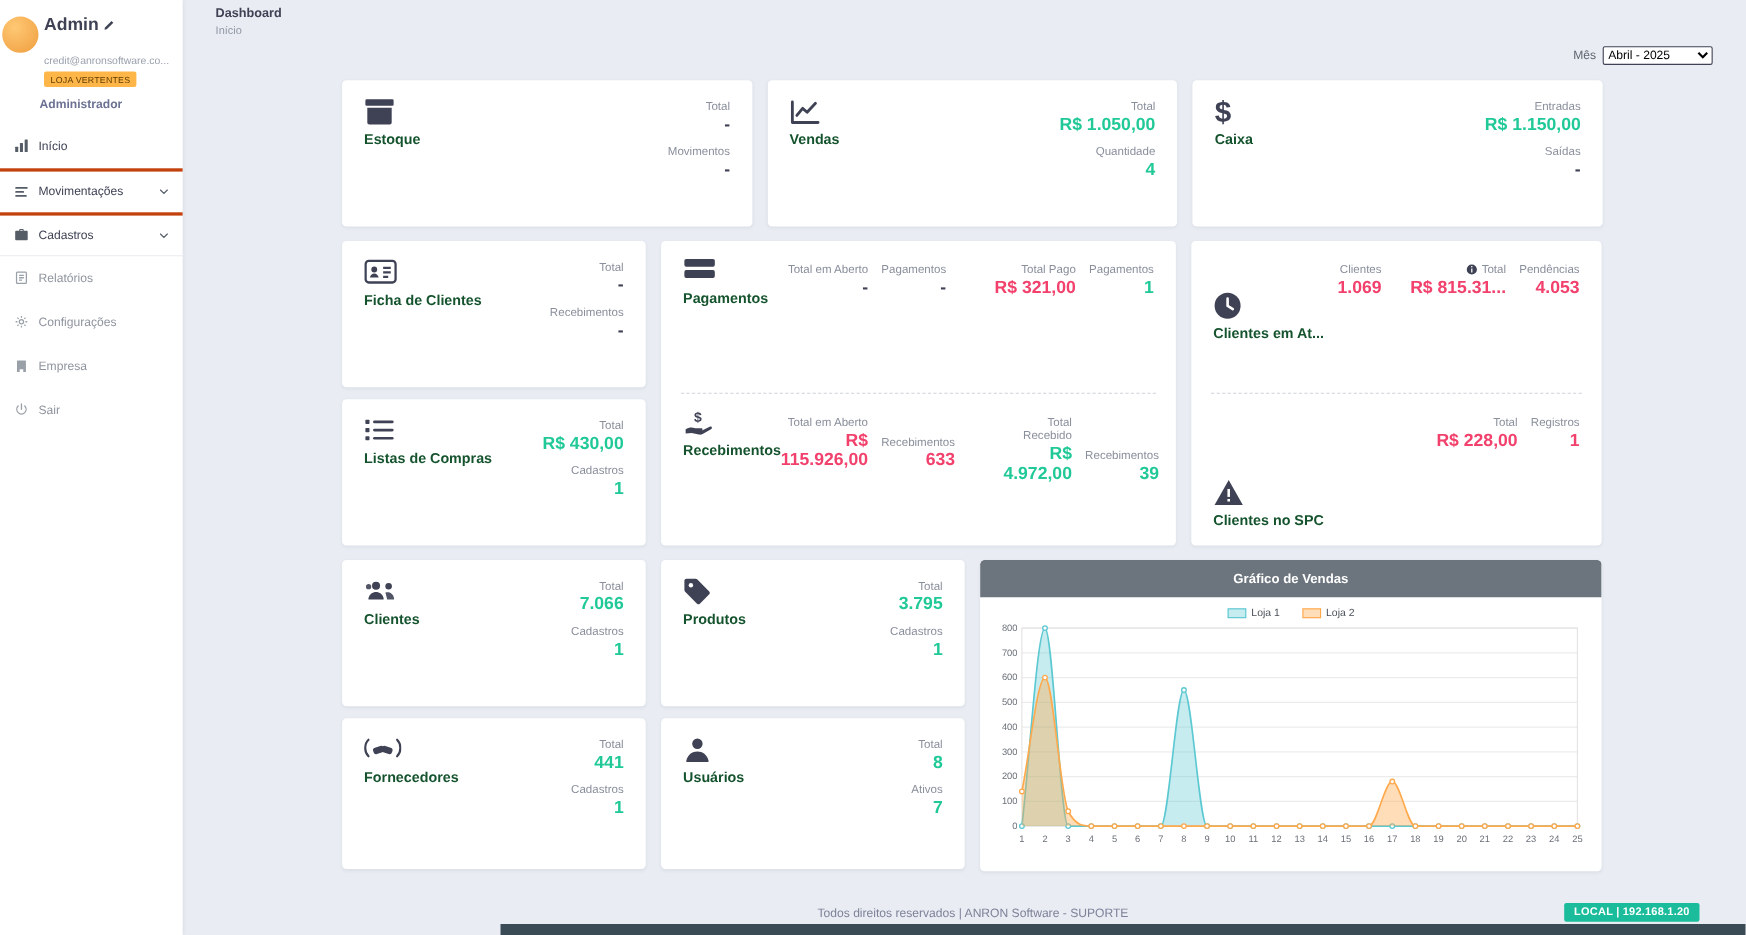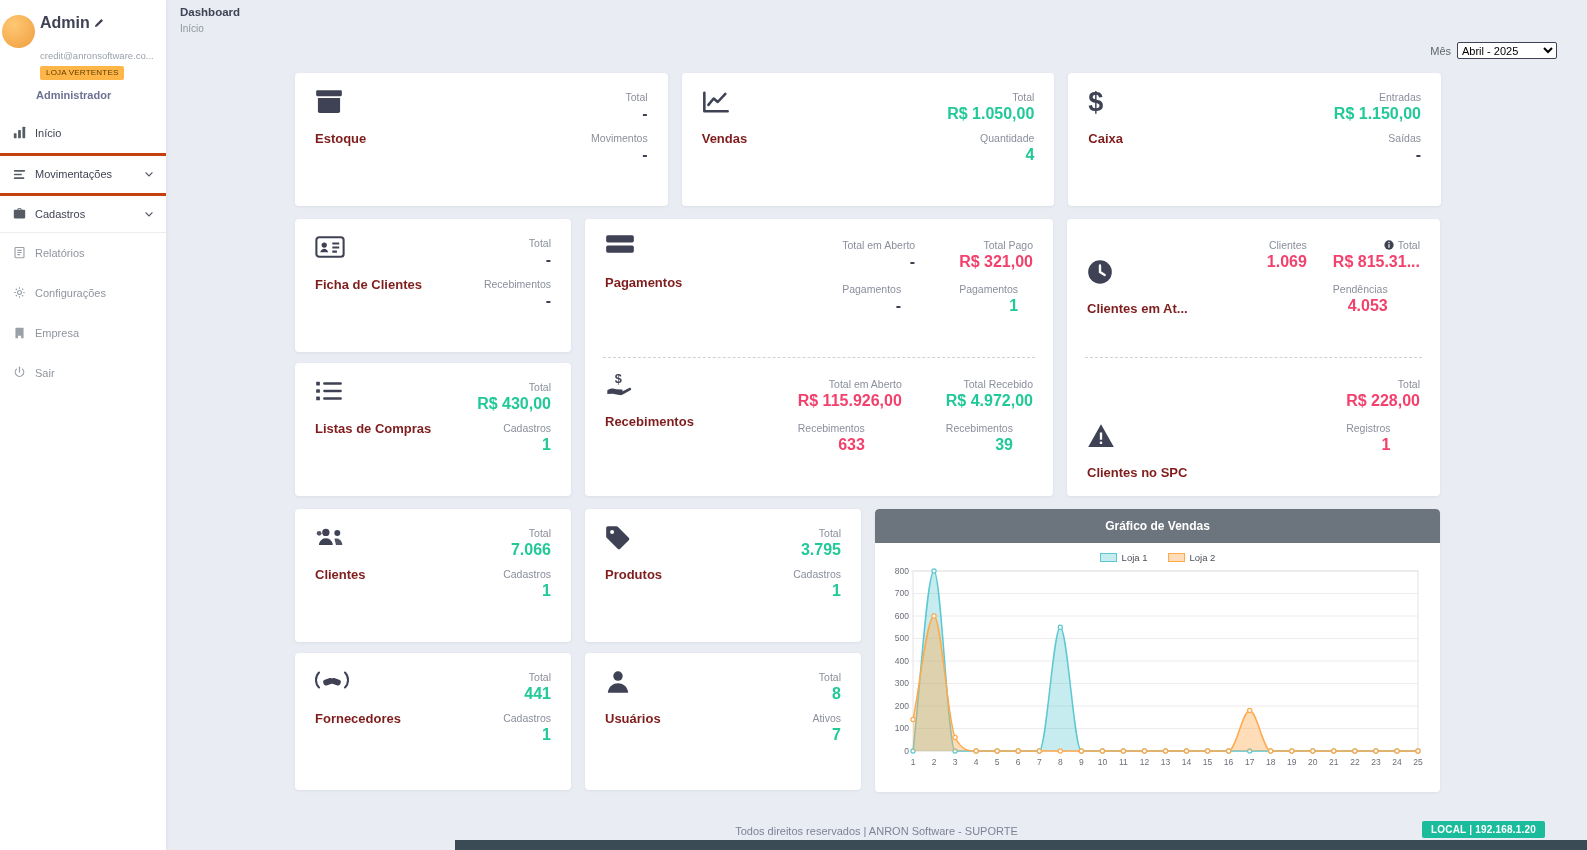--- a/index.html
+++ b/index.html
@@ -20,49 +20,49 @@
   .menu{list-style:none;margin-top:12px}
   .menu-item{display:flex;align-items:center;gap:9px;height:40px;padding:0 12px;font-size:11px;color:#3f4254;cursor:pointer}
   .menu-item .mi{display:inline-flex;color:#555c66;width:14px;justify-content:center}
   .menu-item.secondary{color:#8f949e}
   .menu-item.secondary .mi{color:#9aa0a8}
   .menu-item .chevron{margin-left:auto;color:#555c66;display:inline-flex}
   .bt{border-top:3px solid #c2410c}
   .bb{border-bottom:1px solid #ededf2}
 
   
-  .main{position:absolute;left:166px;top:0;right:0;height:100%}
+  .main{position:absolute;left:182px;top:0;right:0;height:100%}
   .page-header{padding:6px 0 0 14px}
   .page-title{font-size:11.5px;font-weight:bold;color:#3f4254}
   .breadcrumb{font-size:10px;color:#8f96a3;margin-top:5px;cursor:pointer}
   .month-row{position:absolute;top:42px;right:30px;display:flex;align-items:center;gap:6px}
   .month-label{font-size:11px;color:#5f6670}
   .month-row select{font-size:11px;border:1px solid #3f4254;border-radius:2px;background:#fff;height:17px;width:100px}
 
   .content{position:absolute;top:73px;left:129px;width:1146px}
   .row{display:flex;gap:14px;margin-bottom:13px;align-items:flex-start}
   .col-stack{display:flex;flex-direction:column;gap:11px}
 
   .card{background:#fff;border-radius:4px;box-shadow:0 1px 3px rgba(56,71,109,.08)}
   .card.small{height:133px;padding:16px 20px;display:flex;justify-content:space-between}
   .w373{width:373px}.w276{width:276px}.w468{width:468px}
   .card-left{display:flex;flex-direction:column}
   .card-icon{color:#3f4254;height:30px;display:flex;align-items:flex-start}
-  .card-title{font-size:13px;font-weight:600;color:#7f1d1d;margin-top:12px;line-height:1.3}
+  .card-title{font-size:13px;font-weight:600;color:#14532d;margin-top:0;line-height:1.3}
   .card-stats{display:flex;flex-direction:column;align-items:flex-end;justify-content:flex-start;gap:9px;padding-top:2px}
   .stat{display:flex;flex-direction:column;align-items:flex-end}
   .stat-label{font-size:10.5px;color:#8a8f9c;text-align:right;display:flex;align-items:center;gap:4px}
   .stat-value{font-size:16px;font-weight:bold;text-align:right;margin-top:2px;line-height:1.15}
   .val-dark{color:#3f4254}.val-teal{color:#20c997}.val-pink{color:#f1416c}
 
   .card.big{height:277px;display:flex;flex-direction:column;padding:0}
   .section{flex:1;padding:14px 20px;display:flex;justify-content:space-between}
   .dashed{border-top:1px dashed #cfd2da;margin:0 18px}
   .stats-cols{display:flex;gap:44px;justify-content:flex-end;align-items:flex-start;padding-top:6px}
-  .stats-col{display:flex;flex-direction:column;align-items:flex-start;gap:12px}
+  .stats-col{display:flex;align-items:flex-end;gap:12px}
 
   
   .chart-card{width:565px;height:283px;display:flex;flex-direction:column;overflow:hidden;padding:0}
   .chart-header{background:#6c757d;color:#fff;font-size:12px;font-weight:bold;text-align:center;padding:10px 0;border-radius:4px 4px 0 0}
   .chart-body{flex:1;display:flex;flex-direction:column;align-items:center}
   .legend{display:flex;justify-content:center;gap:20px;margin-top:9px}
   .legend-item{display:flex;align-items:center;gap:5px;font-size:9.5px;color:#4a4f57}
   .legend-swatch{width:17px;height:9px;border:1px solid}
   #sales-chart text{font-size:8.5px;fill:#6a6f77;font-family:"Liberation Sans",sans-serif}
 

